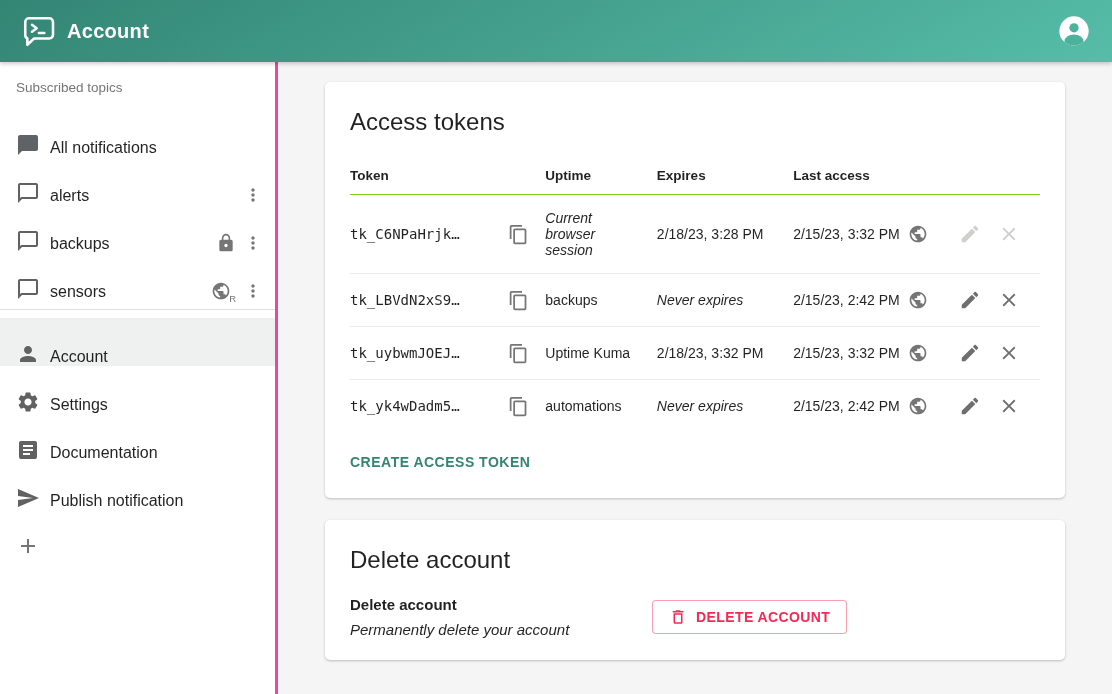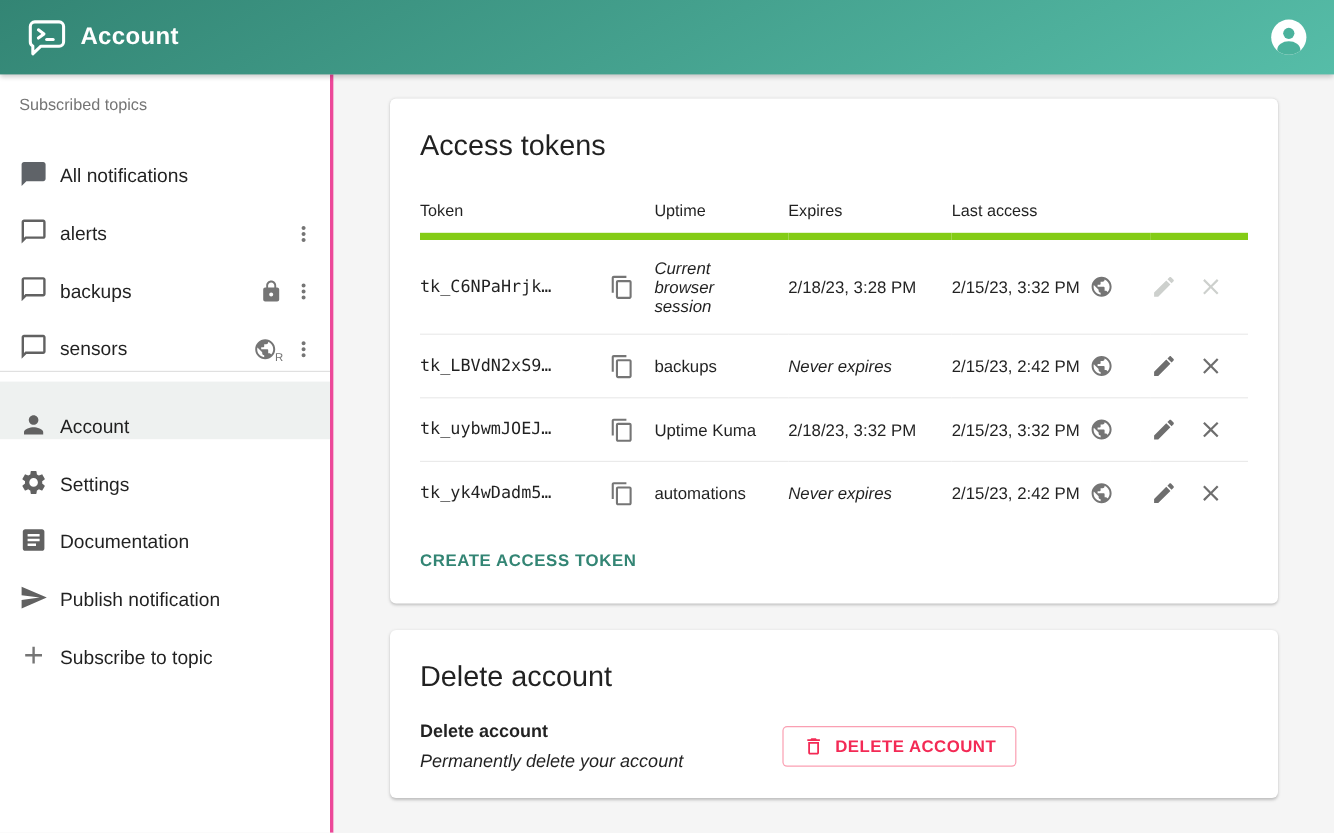--- a/index.html
+++ b/index.html
@@ -32,22 +32,22 @@
   
   .content{flex:1;background:#f5f5f5;padding:20px 47px;box-sizing:border-box;overflow:hidden;}
   .card{background:#fff;width:740px;box-sizing:border-box;border-radius:5px;
     box-shadow:0 1px 3px rgba(0,0,0,.16),0 1px 2px rgba(0,0,0,.08);
     padding:26px 25px 22px;margin-bottom:22px;}
   .card h2{margin:0 0 22px;font-size:24px;font-weight:400;color:rgba(0,0,0,.87);}
   .desc{font-size:16px;line-height:1.47;color:rgba(0,0,0,.87);margin:0 0 12px;}
   .doc-link{color:var(--brand-teal);text-decoration:underline dotted;text-underline-offset:3px;cursor:pointer;}
 
   table{width:100%;border-collapse:collapse;}
-  th{text-align:left;font-size:13.5px;font-weight:400;color:rgba(0,0,0,.87);
-    padding:10px 16px 11px 0;border-bottom:6px solid #84cc16;}
+  th{text-align:left;font-size:13.5px;font-weight:700;color:rgba(0,0,0,.87);
+    padding:10px 16px 11px 0;border-bottom:1px solid #84cc16;}
   td{padding:15px 16px 15px 0;border-bottom:1px solid #eaeaea;font-size:14px;
     color:rgba(0,0,0,.87);vertical-align:middle;}
   tr:last-child td{border-bottom:none;}
   .col-token{width:190px;} .col-label{width:101px;} .col-expires{width:140px;} .col-last{width:170px;}
   .token-cell{display:flex;align-items:center;gap:11px;justify-content:space-between;}
   .token{font-family:"DejaVu Sans Mono",monospace;font-size:14px;white-space:nowrap;}
   .italic{font-style:italic;}
   .last-cell{display:flex;align-items:center;gap:8px;}
   .icon-btn{background:none;border:none;padding:0;cursor:pointer;display:inline-flex;}
   .actions{display:flex;justify-content:flex-end;align-items:center;gap:17px;padding-right:4px;}
@@ -200,21 +200,20 @@
       </span>
       <span class="lbl">Publish notification</span>
     </div>
 
     <div class="nav-item">
       <span class="ic">
         <svg viewBox="0 0 24 24" width="24" height="24" fill="#757575">
             <path d="M19 13h-6v6h-2v-6H5v-2h6V5h2v6h6v2z"></path>
           </svg>
       </span>
-      <span class="lbl">Subscribe to topic</span>
     </div>
   </nav>
 
   <main class="content">
 
     <section class="card">
       <h2>Access tokens</h2>
 
       <table>
         <thead>

